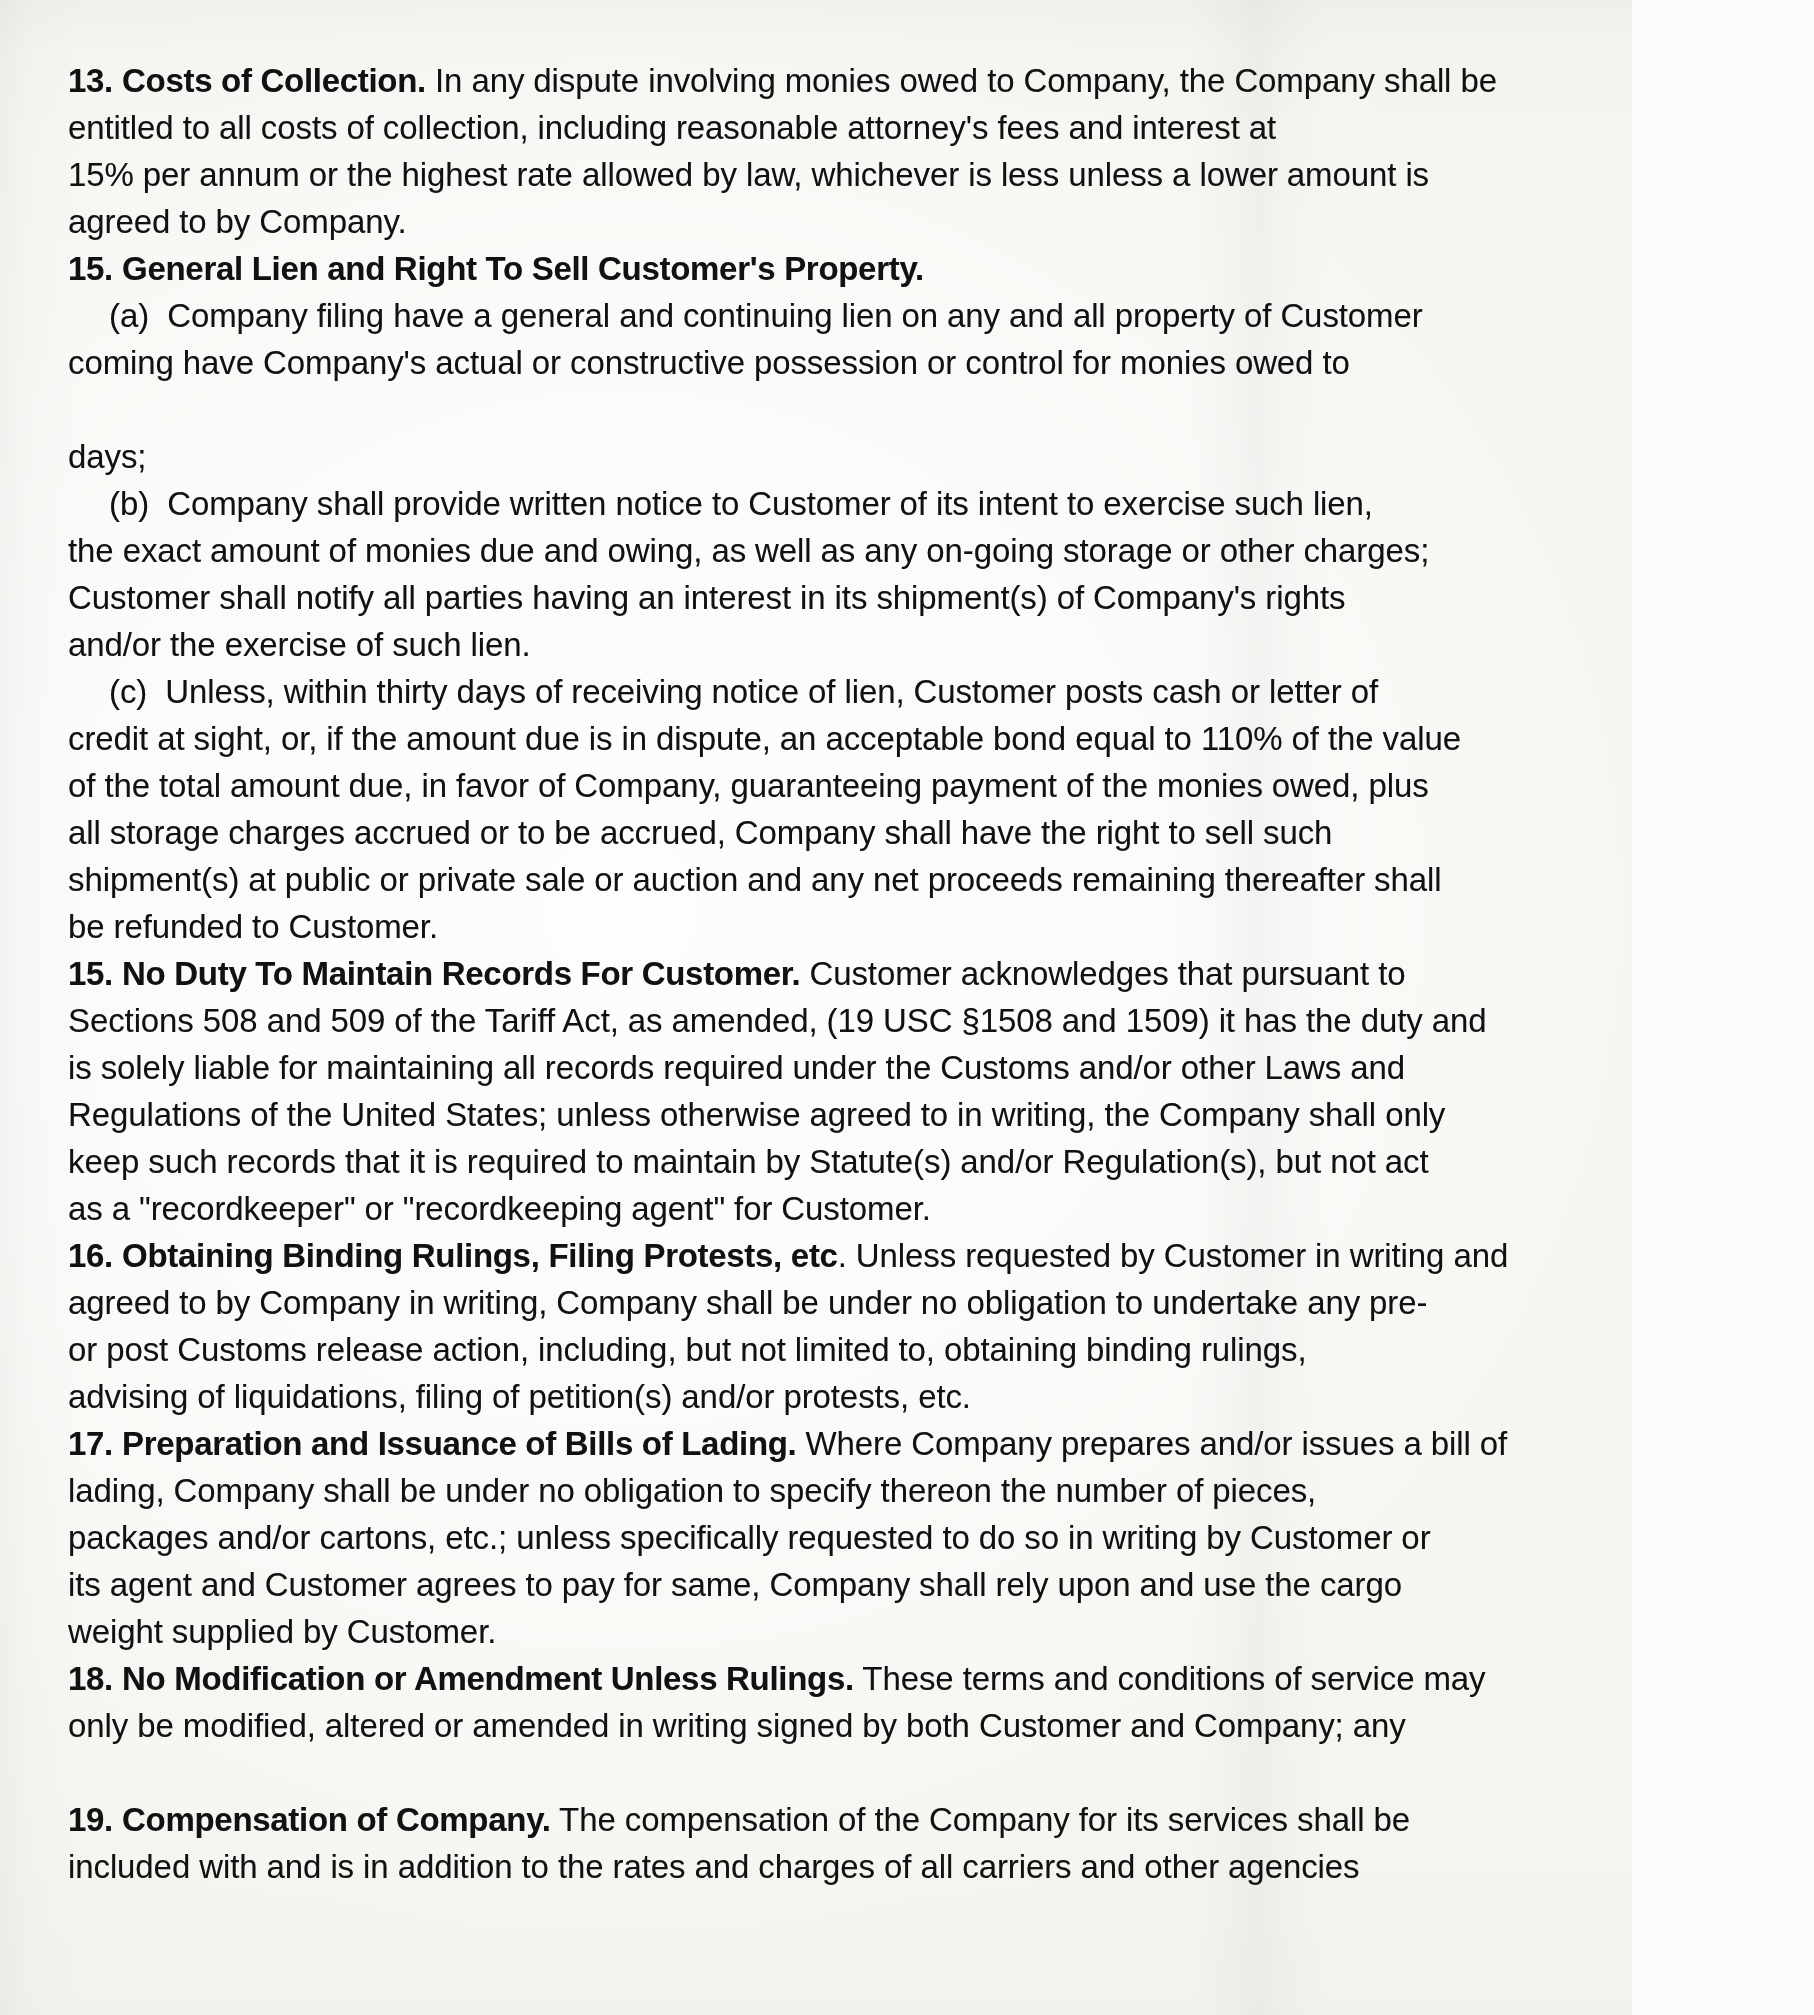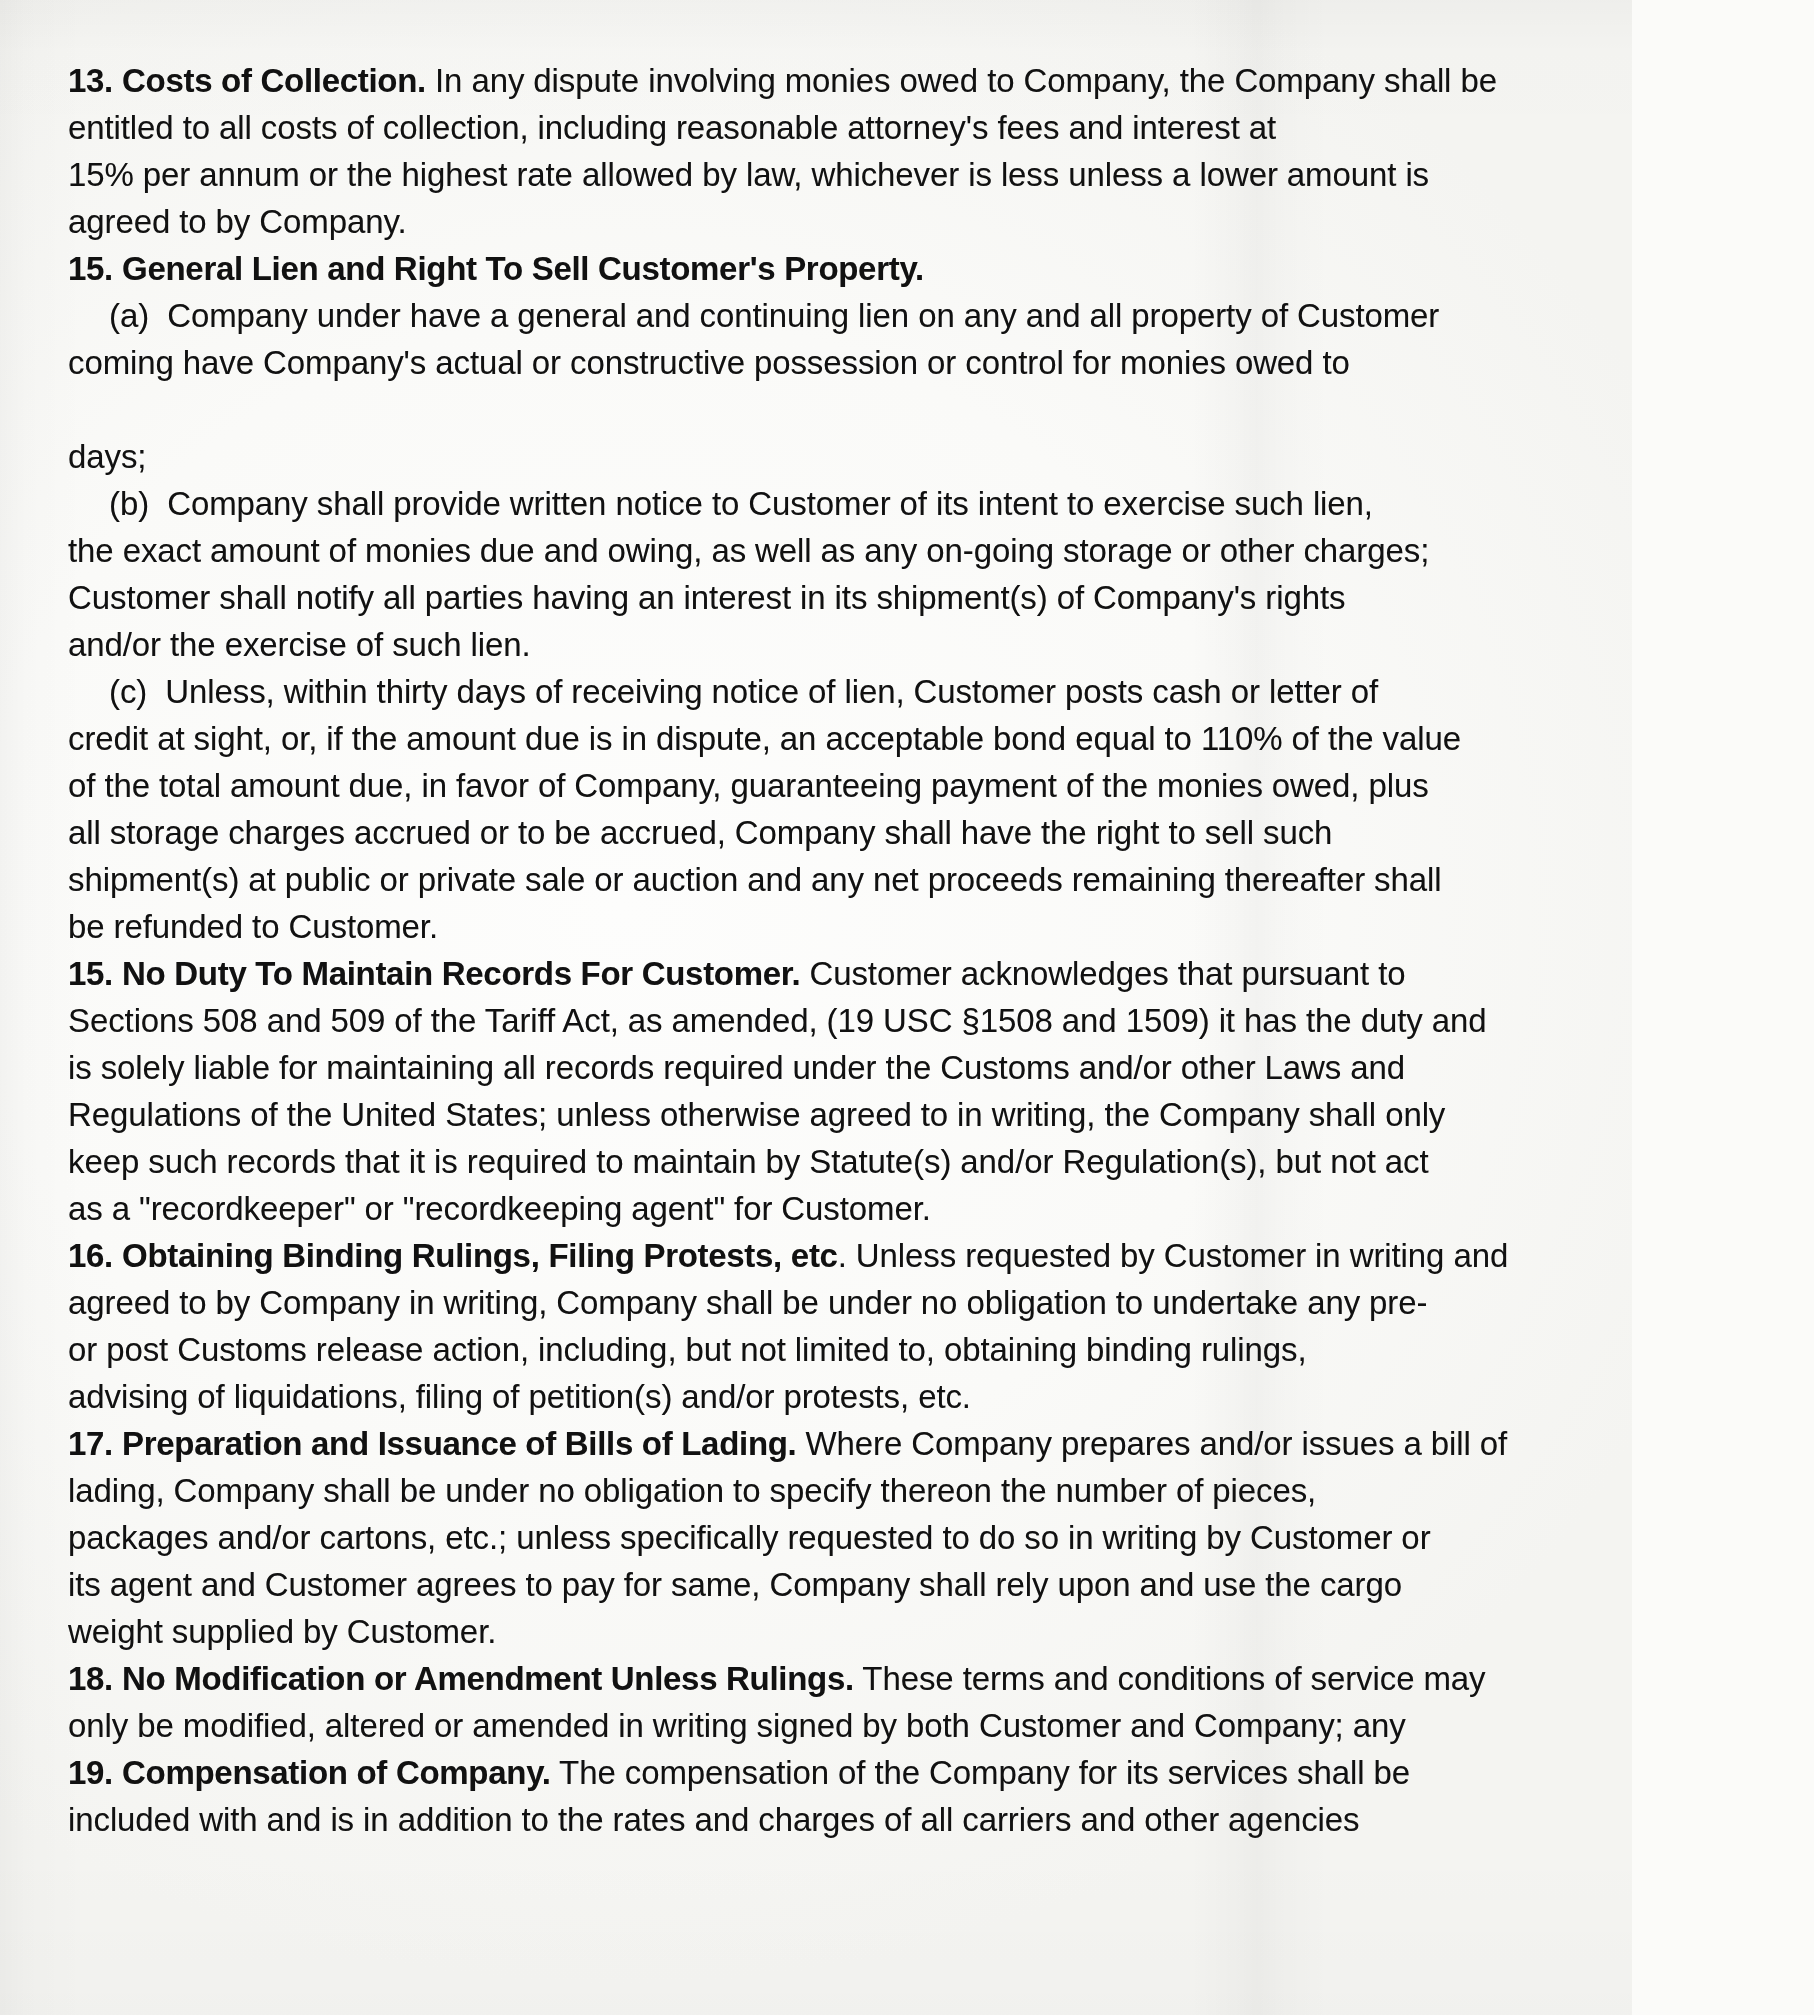--- a/index.html
+++ b/index.html
@@ -61,38 +61,39 @@
     margin: 0;
     padding: 0;
     font-stretch: condensed;
   }
 
   .para.indent {
     text-indent: 41px;
   }
 
   .para.gap-before {
+    margin-top: 47px;
   }
 
   .hd {
     font-weight: bold;
     letter-spacing: -0.3px;
   }
 </style>
 </head>
 <body>
 
 <div id="page">
   <div id="text-column">
 
     <p class="para"><span class="hd">13.</span> <span class="hd">Costs of Collection</span><span class="hd">.</span> <span>In any dispute involving monies owed to Company, the Company shall be</span><br><span>entitled to all costs of collection, including reasonable attorney's fees and interest at</span><br><span>15% per annum or the highest rate allowed by law, whichever is less unless a lower amount is</span><br><span>agreed to by Company.</span></p>
 
     <p class="para"><span class="hd">15.</span> <span class="hd">General Lien and Right To Sell Customer's Property.</span></p>
 
-    <p class="para indent"><span>(a)</span>&nbsp; <span>Company under have a general and continuing lien on any and all property of Customer</span><br><span>coming have Company's actual or constructive possession or control for monies owed to</span><br><br><span>days;</span></p>
+    <p class="para indent"><span>(a)</span>&nbsp; <span>Company filing have a general and continuing lien on any and all property of Customer</span><br><span>coming have Company's actual or constructive possession or control for monies owed to</span><br><br><span>days;</span></p>
 
     <p class="para indent"><span>(b)</span>&nbsp; <span>Company shall provide written notice to Customer of its intent to exercise such lien,</span><br><span>the exact amount of monies due and owing, as well as any on-going storage or other charges;</span><br><span>Customer shall notify all parties having an interest in its shipment(s) of Company's rights</span><br><span>and/or the exercise of such lien.</span></p>
 
     <p class="para indent"><span>(c)</span>&nbsp; <span>Unless, within thirty days of receiving notice of lien, Customer posts cash or letter of</span><br><span>credit at sight, or, if the amount due is in dispute, an acceptable bond equal to 110% of the value</span><br><span>of the total amount due, in favor of Company, guaranteeing payment of the monies owed, plus</span><br><span>all storage charges accrued or to be accrued, Company shall have the right to sell such</span><br><span>shipment(s) at public or private sale or auction and any net proceeds remaining thereafter shall</span><br><span>be refunded to Customer.</span></p>
 
     <p class="para"><span class="hd">15.</span> <span class="hd">No Duty To Maintain Records For Customer.</span> <span>Customer acknowledges that pursuant to</span><br><span>Sections 508 and 509 of the Tariff Act, as amended, (19 USC §1508 and 1509) it has the duty and</span><br><span>is solely liable for maintaining all records required under the Customs and/or other Laws and</span><br><span>Regulations of the United States; unless otherwise agreed to in writing, the Company shall only</span><br><span>keep such records that it is required to maintain by Statute(s) and/or Regulation(s), but not act</span><br><span>as a "recordkeeper" or "recordkeeping agent" for Customer.</span></p>
 
     <p class="para"><span class="hd">16.</span> <span class="hd">Obtaining Binding Rulings, Filing Protests, etc</span><span>.</span> <span>Unless requested by Customer in writing and</span><br><span>agreed to by Company in writing, Company shall be under no obligation to undertake any pre-</span><br><span>or post Customs release action, including, but not limited to, obtaining binding rulings,</span><br><span>advising of liquidations, filing of petition(s) and/or protests, etc.</span></p>
 
     <p class="para"><span class="hd">17.</span> <span class="hd">Preparation and Issuance of Bills of Lading.</span> <span>Where Company prepares and/or issues a bill of</span><br><span>lading, Company shall be under no obligation to specify thereon the number of pieces,</span><br><span>packages and/or cartons, etc.; unless specifically requested to do so in writing by Customer or</span><br><span>its agent and Customer agrees to pay for same, Company shall rely upon and use the cargo</span><br><span>weight supplied by Customer.</span></p>

